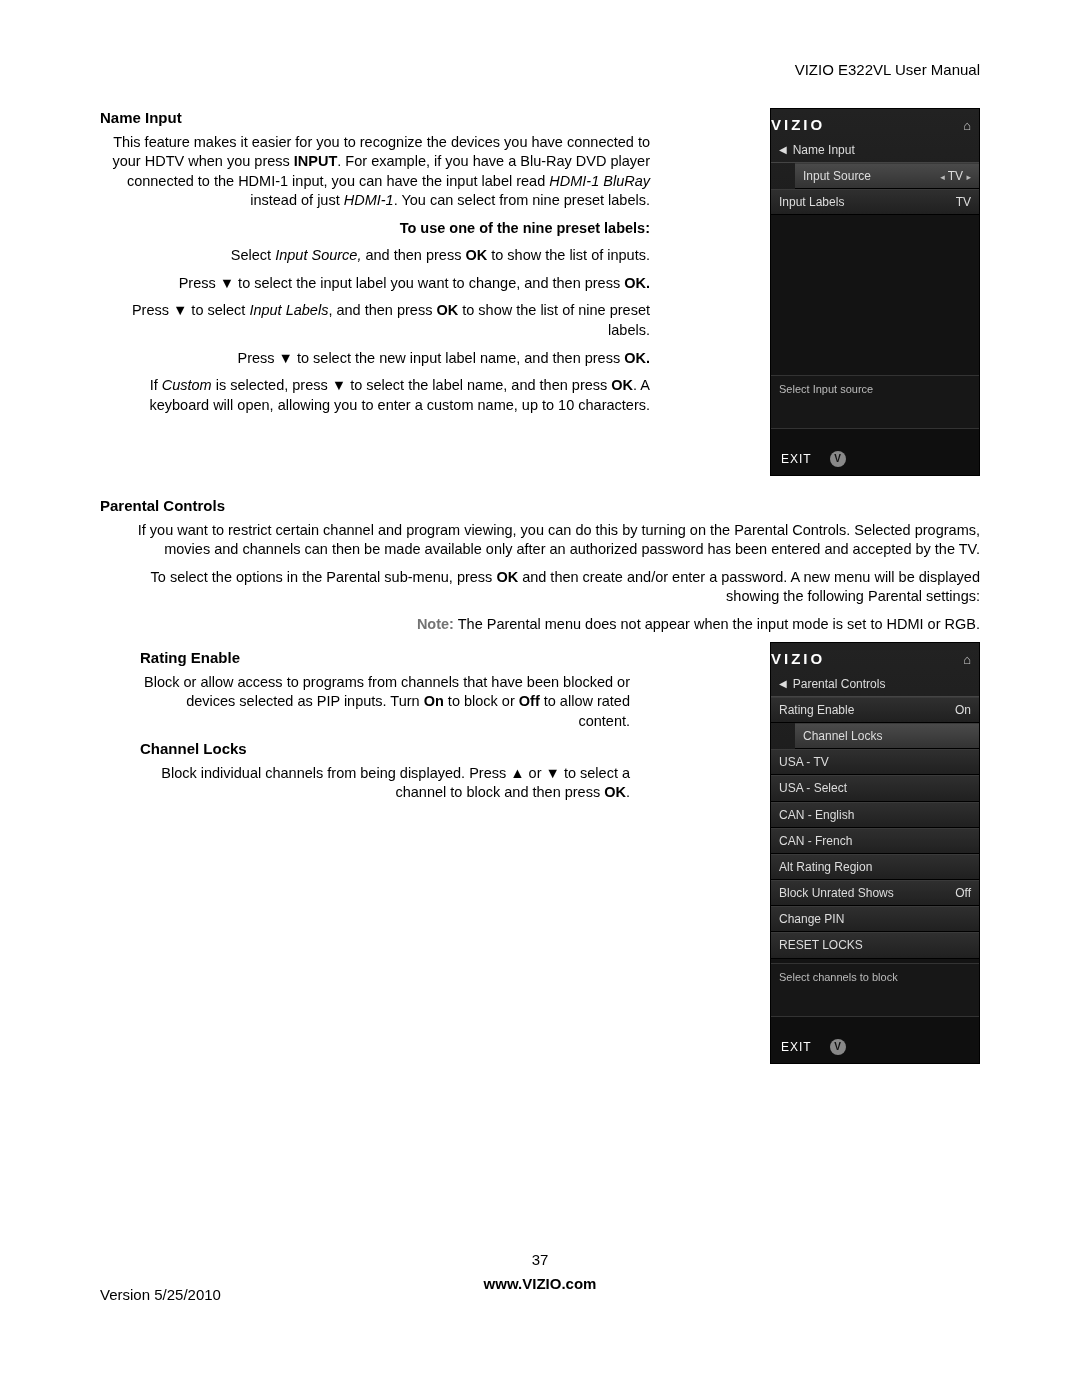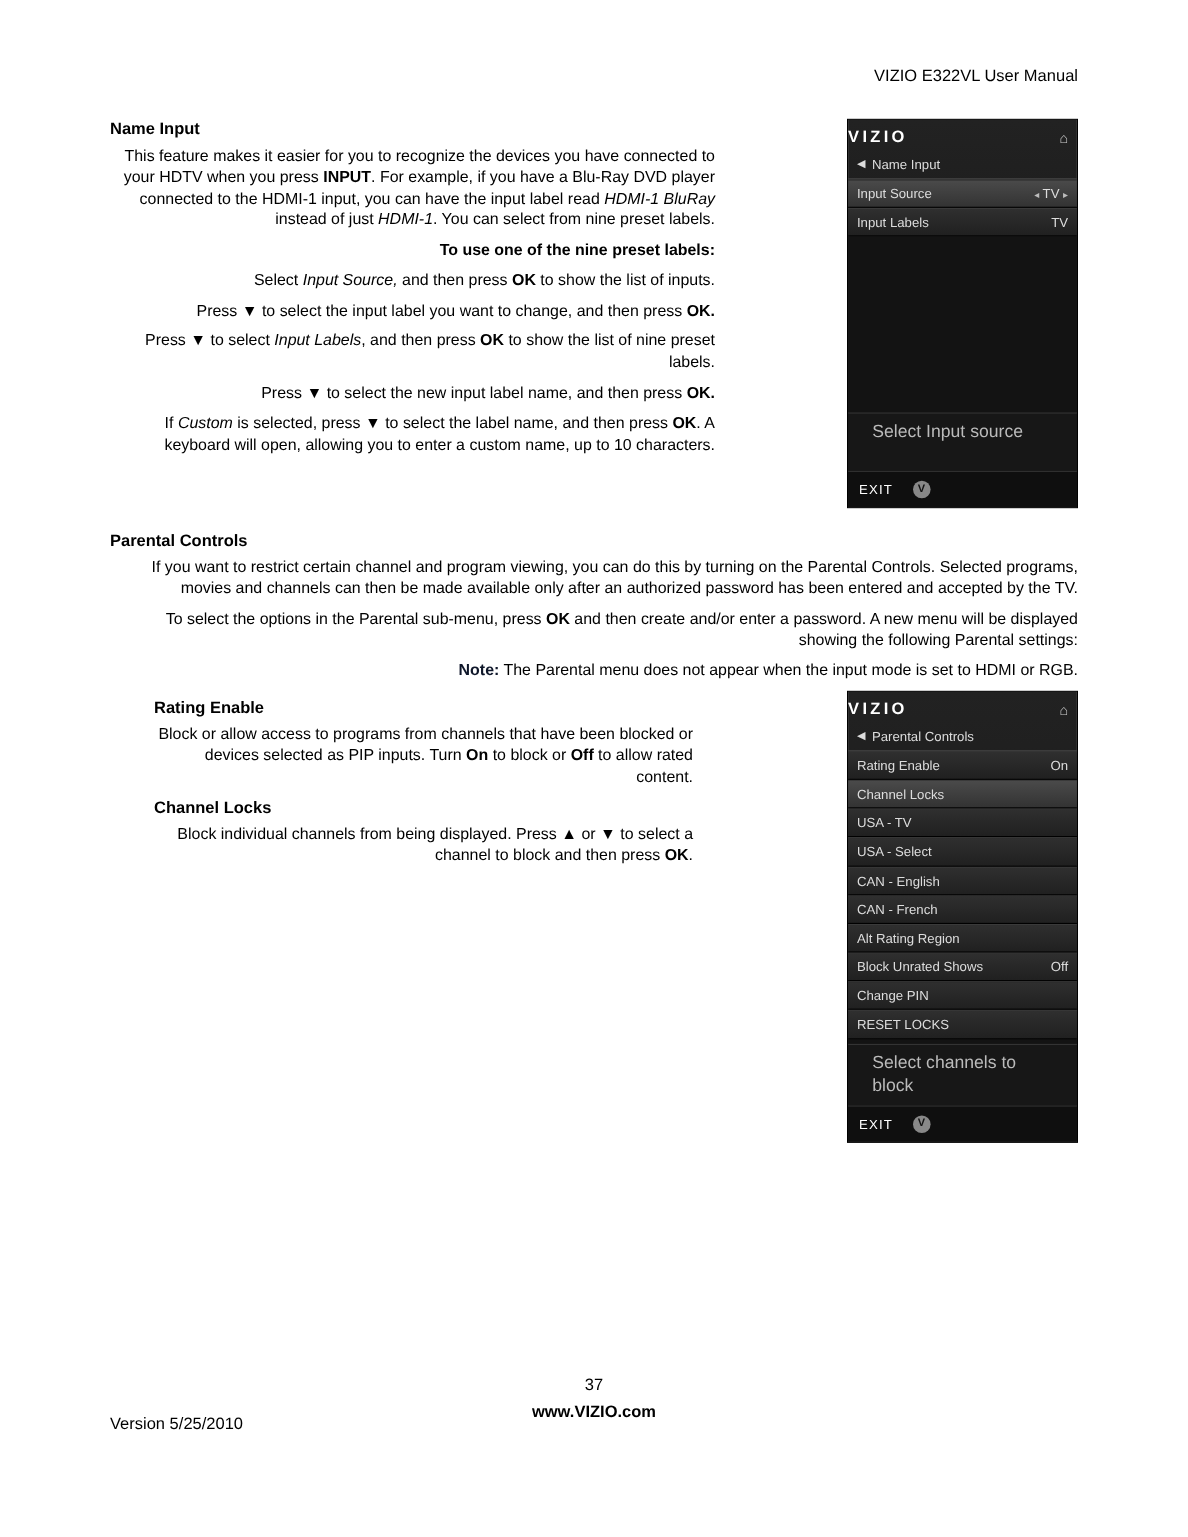--- a/index.html
+++ b/index.html
@@ -32,21 +32,21 @@
   .left-col {
     float: left;
   }
   .right-col {
     float: right;
   }
   .row::after { content:""; display:table; clear:both; }
   p { margin: 4px 0 8px 0; text-align: right; }
   .bold { font-weight: bold; }
   .ital { font-style: italic; }
-  .note-label { color: #0f172a; font-weight: bold; }
+  .note-label { color: #737373; font-weight: bold; }
   .indent { margin-left: 40px; }
   .sub-h { font-weight: bold; font-size: 15px; margin-top: 6px; margin-bottom: 4px; }
 
   
   .osd {
     width: 208px;
     background: linear-gradient(#222, #111);
     border: 1px solid #000;
     color: #ddd;
     font-size: 12px;
@@ -76,37 +76,38 @@
   .osd-item {
     display:flex;
     justify-content: space-between;
     padding: 4px 8px;
     border-top: 1px solid #3a3a3a;
     border-bottom: 1px solid #000;
     background: linear-gradient(#2f2f2f,#202020);
   }
   .osd-item.highlight {
     background: linear-gradient(#4a4a4a,#333);
+    margin-left: 24px;
   }
   .osd-item .arr { font-size:9px; opacity:.8; }
   .osd-gap { height: 160px; background:#131313; }
   .osd-gap2 { height: 4px; background:#131313; }
   .osd-help {
-    padding: 6px 22px;
-    font-size: 16px;
+    padding: 6px 8px;
+    font-size: 11px;
     color:#bbb;
     border-top:1px solid #333;
     background:#171717;
     min-height:40px;
   }
   .osd-footer {
     display:flex;
     gap:18px;
     align-items:center;
-    padding:8px 10px 8px 10px;
+    padding:22px 10px 8px 10px;
     background:#0f0f0f;
     border-top:1px solid #333;
   }
   .osd-footer .exit { color:#fff; font-size:12px; letter-spacing:1px; }
   .osd-vbtn {
     width:16px; height:16px; border-radius:50%;
     background:#888; display:inline-flex;
     align-items:center; justify-content:center;
     color:#111; font-size:10px; font-weight:bold;
   }

